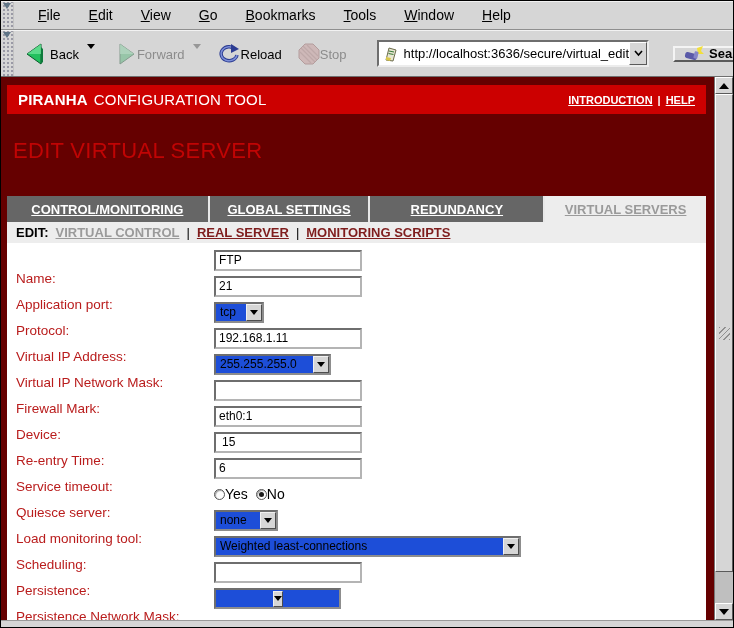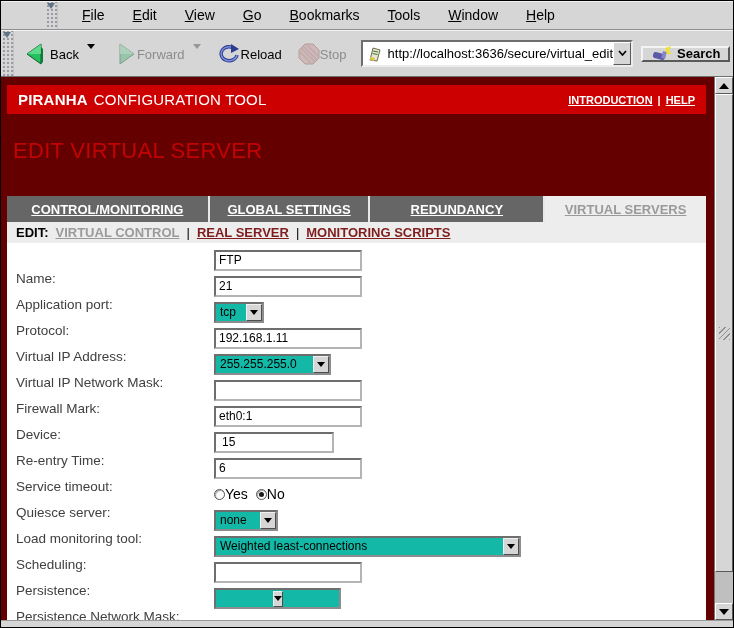--- a/index.html
+++ b/index.html
@@ -1,41 +1,41 @@
 <!DOCTYPE html>
 <html><head>
 <meta charset="utf-8">
 <style>
   * { box-sizing: border-box; margin: 0; padding: 0; }
   body { font-family: "Liberation Sans", sans-serif; background:#000; }
   .window { width:734px; height:628px; background:#d6d6d6; border:1px solid #000; display:flex; flex-direction:column; overflow:hidden; }
 
   
   .bar { display:flex; align-items:stretch; background:#d6d6d6; border-top:1px solid #f2f2f2; border-bottom:1px solid #8f8f8f; }
-  .menubar { height:29px;padding-left:44px; }
+  .menubar { height:29px; }
   .toolbar { height:47px; border-bottom:1px solid #6f6f6f; }
   .bargrip { width:13px; position:relative; flex:0 0 13px;
     background-image: radial-gradient(circle, #9a9aa6 1px, rgba(0,0,0,0) 1.3px);
     background-size:4px 4px; background-position:1px 10px; border-right:1px solid #c2c2c2; }
   .bargrip .collapser { position:absolute; top:1px; left:2px; width:0; height:0;
     border-left:4px solid transparent; border-right:4px solid transparent; border-top:6px solid #5f7486; }
   .menu-items { display:flex; align-items:center; padding-left:10px; }
   .menu-item { padding:0 14px; font-size:14px; color:#000; line-height:27px; }
   .menu-item::first-letter { text-decoration:underline; }
 
   .tool-items { display:flex; align-items:center; flex:1; padding:2px 6px 2px 4px; gap:4px; }
   .navbtn { display:flex; flex-direction:row; align-items:center; justify-content:center; padding:1px 6px; position:relative; }
   .navbtn .lbl { font-size:13px; color:#000; margin-top:1px; }
   .navbtn.disabled .lbl { color:#8c8c8c; }
   .navbtn.disabled svg { opacity:.45; filter:grayscale(35%); }
   .caret { width:0; height:0; border-left:4px solid transparent; border-right:4px solid transparent; border-top:5px solid #000; align-self:center; margin:0 6px 14px 2px; }
   .caret.disabled { border-top-color:#979797; }
   .iconrow { display:flex; align-items:center; }
 
-  .urlbar { flex:1; display:flex; align-items:center; height:27px; background:#fff; margin:0 4px;
+  .urlbar { flex:1; display:flex; align-items:center; height:27px; background:#fff; margin:0 20px;
     border-top:2px solid #6e6e6e; border-left:2px solid #6e6e6e; border-bottom:2px solid #ececec; border-right:2px solid #ececec; }
   .urlbar .favicon { margin:0 5px 0 4px; flex:0 0 auto; }
   .urlbar .urltext { flex:1; font-size:13px; color:#000; white-space:nowrap; overflow:hidden; }
   .url-drop { flex:0 0 18px; height:23px; background:#d6d6d6; border-top:1px solid #fff; border-left:1px solid #fff; border-bottom:1px solid #5a5a5a; border-right:1px solid #5a5a5a; display:flex; align-items:center; justify-content:center; }
 
   .searchbtn { display:flex; align-items:center; gap:4px; height:16px; padding:0 8px; background:#d6d6d6;
     border-top:2px solid #f4f4f4; border-left:2px solid #f4f4f4; border-bottom:2px solid #5a5a5a; border-right:2px solid #5a5a5a; font-size:13px; font-weight:bold; color:#000; margin-right:8px; }
   .printbtn { display:flex; flex-direction:column; align-items:center; padding:0 4px; }
   .printbtn .lbl { font-size:13px; }
   .logo { width:40px; height:40px; margin-left:8px; background:#26276b;
@@ -63,25 +63,25 @@
   .white { margin:0 8px 0 6px; background:#fff; height:398px; }
   .subnav { height:21px; background:#ededed; display:flex; align-items:center; padding-left:9px; font-size:13px; font-weight:bold; gap:7px; }
   .subnav .prefix { color:#000; }
   .subnav a { text-decoration:underline; }
   .subnav .current { color:#9a9a9a; }
   .subnav .link { color:#7f1d1d; }
   .subnav .sep { color:#000; font-weight:normal; }
 
   .form { padding:4px 0 0 9px; }
   .frow { height:26px; display:flex; align-items:center; }
-  .flabel { width:198px; font-size:13.5px; color:#404040; flex:0 0 198px;margin-top:37px; }
+  .flabel { width:198px; font-size:13.5px; color:#b91c1c; flex:0 0 198px;margin-top:37px; }
   .tinput { height:21px; background:#fff; display:flex; align-items:center; padding-left:3px;
     border-top:2px solid #6e6e6e; border-left:2px solid #6e6e6e; border-bottom:2px solid #b4b4b4; border-right:2px solid #b4b4b4; }
   .tinput span { font-size:12px; color:#000; }
-  .sel { height:21px; background:#14b8a6; display:flex; align-items:center;
+  .sel { height:21px; background:#1d4ed8; display:flex; align-items:center;
     border-top:2px solid #6e6e6e; border-left:2px solid #6e6e6e; border-bottom:2px solid #8d8d8d; border-right:2px solid #8d8d8d; }
   .sel-text { flex:1; font-size:12px; padding-left:4px; white-space:nowrap; overflow:hidden; }
   .sel-btn { flex:0 0 16px; height:17px; margin:0 0 0 1px; background:#d6d6d6; border:1px solid #4d4d4d; border-top-color:#f0f0f0; border-left-color:#f0f0f0; display:flex; align-items:center; justify-content:center; }
   .tri { width:0; height:0; border-left:4px solid transparent; border-right:4px solid transparent; border-top:5px solid #000; display:block; }
   .radiogroup { display:flex; align-items:center; font-size:14px; }
   .radio { width:11px; height:11px; border-radius:50%; background:#fdfdfd; border:1px solid #555; box-shadow: inset 1px 1px 1px rgba(0,0,0,.35); position:relative; display:inline-block; }
   .radio.checked::after { content:""; position:absolute; left:2px; top:2px; width:5px; height:5px; border-radius:50%; background:#1a1a1a; }
   .rlabel { margin-right:8px; }
 
   
@@ -284,21 +284,21 @@
               </div>
             </div>
             <div class="frow">
               <span class="flabel">Device:</span>
               <div class="tinput" style="width: 148px;">
                 <span>eth0:1</span>
               </div>
             </div>
             <div class="frow">
               <span class="flabel">Re-entry Time:</span>
-              <div class="tinput" style="width: 120px; padding-left: 6px;">
+              <div class="tinput" style="width: 148px; padding-left: 6px;">
                 <span>15</span>
               </div>
             </div>
             <div class="frow">
               <span class="flabel">Service timeout:</span>
               <div class="tinput" style="width: 148px;">
                 <span>6</span>
               </div>
             </div>
             <div class="frow">

